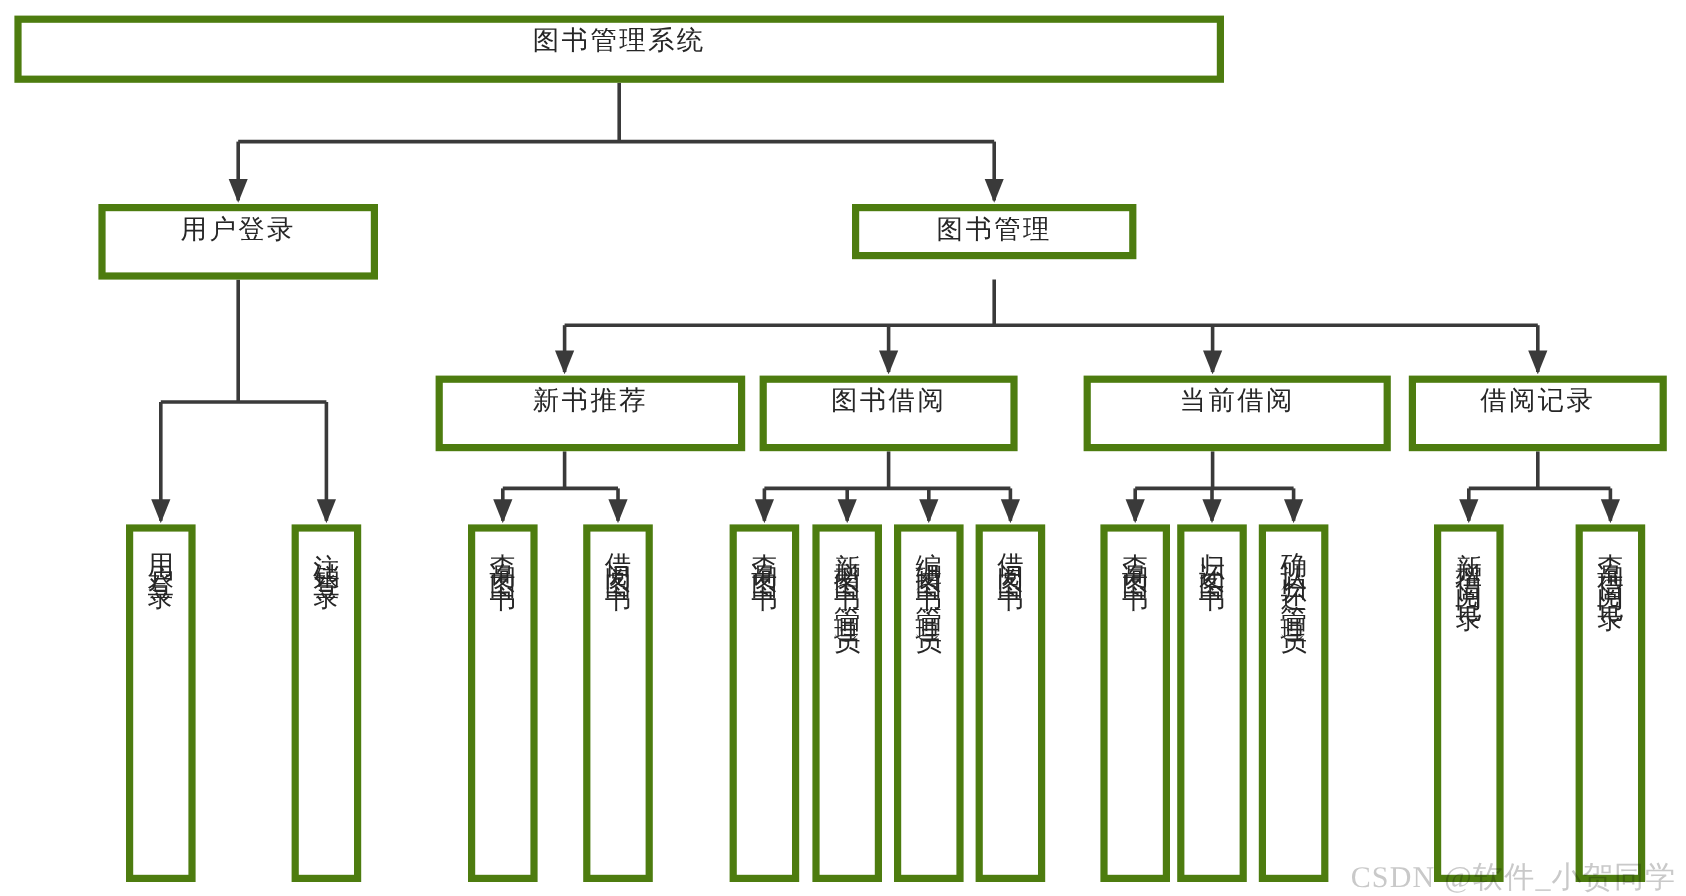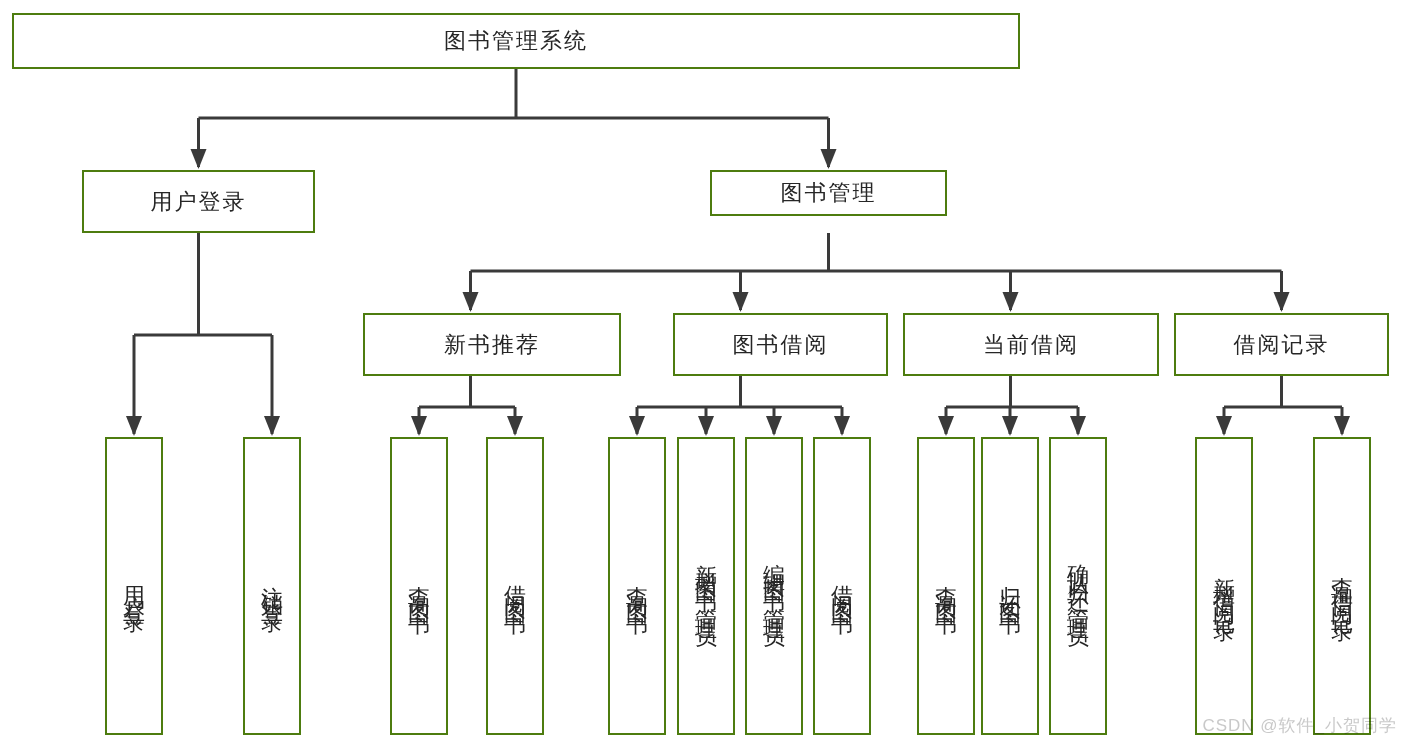--- a/index.html
+++ b/index.html
@@ -19,24 +19,24 @@
     position: absolute;
     left: 0;
     top: 0;
     width: 1405px;
     height: 747px;
     pointer-events: none;
   }
   .box {
     position: absolute;
     box-sizing: border-box;
-    border: 2px solid #4d7c0f;
+    border: 6px solid #4d7c0f;
     background: #ffffff;
     display: flex;
-    align-items: center;
+    align-items: flex-start;
     justify-content: center;
     color: #262626;
     font-size: 22px;
   }
   .htext {
     letter-spacing: 2px;
     white-space: nowrap;
   }
   .vbox {
     top: 437px;
@@ -48,33 +48,34 @@
     text-orientation: mixed;
     letter-spacing: 9px;
     font-size: 22px;
     line-height: 52px;
     white-space: nowrap;
   }
   .box-root   { left: 12px;   top: 13px;  width: 1008px; height: 56px; }
   .box-l2-0   { left: 82px;   top: 170px; width: 233px;  height: 63px; }
   .box-l2-1   { left: 710px;  top: 170px; width: 237px;  height: 46px; }
   .box-l3-0   { left: 363px;  top: 313px; width: 258px;  height: 63px; }
-  .box-l3-1   { left: 633px;  top: 313px; width: 215px;  height: 63px; margin-left: 40px; }
+  .box-l3-1   { left: 633px;  top: 313px; width: 215px;  height: 63px; }
   .box-l3-2   { left: 903px;  top: 313px; width: 256px;  height: 63px; }
   .box-l3-3   { left: 1174px; top: 313px; width: 215px;  height: 63px; }
   .watermark {
     position: absolute;
     right: 8px;
     top: 714px;
-    font-size: 17px;
+    font-size: 25px;
     letter-spacing: 1px;
     color: #c9c9c9;
     mix-blend-mode: multiply;
     z-index: 10;
     white-space: nowrap;
+    font-family: Liberation Serif, serif;
   }
 </style>
 </head>
 <body>
 
 <div class="canvas">
 
   <svg class="connectors" viewBox="0 0 1405 747" xmlns="http://www.w3.org/2000/svg">
     <defs>
       <marker id="ah" markerUnits="userSpaceOnUse" markerWidth="20" markerHeight="18" viewBox="0 0 20 18" refX="18" refY="9" orient="auto">

